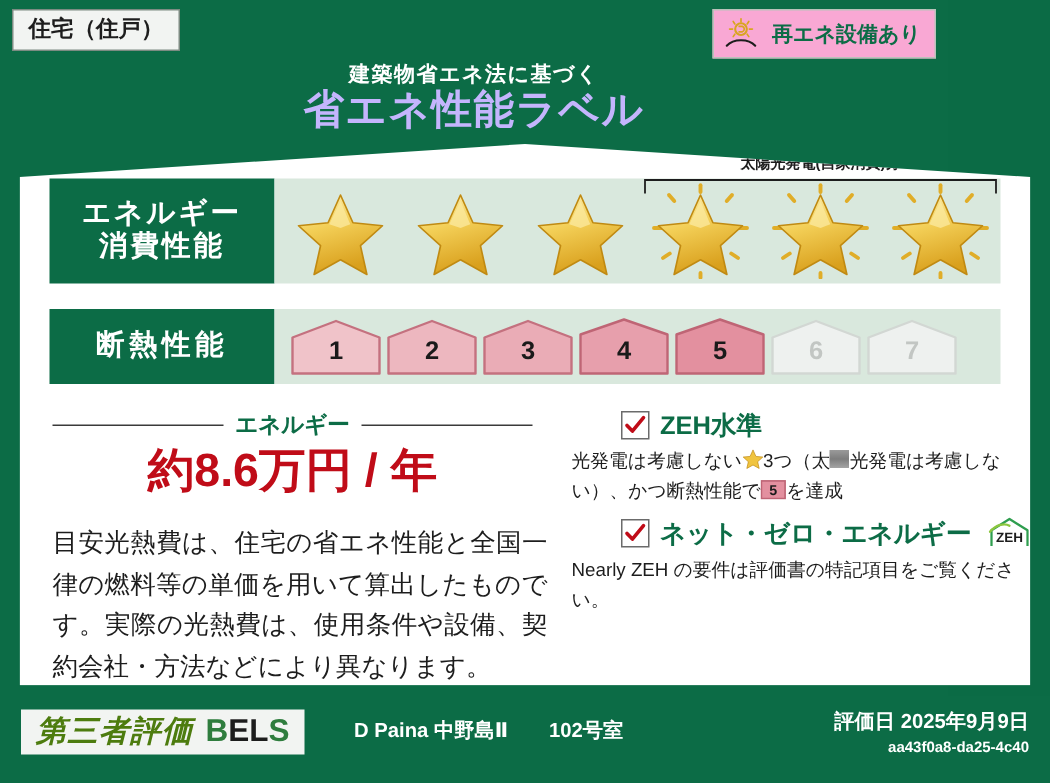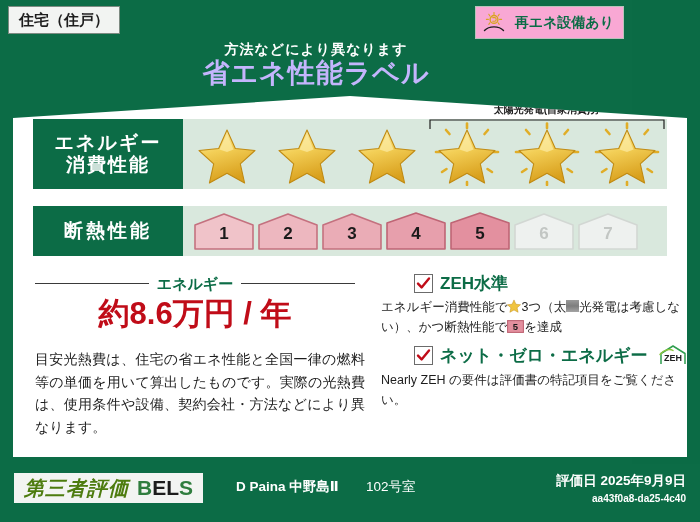--- a/index.html
+++ b/index.html
@@ -113,21 +113,21 @@
   .cost-head .t{
     font-size:15px;font-weight:bold;color:#0c6c46;white-space:nowrap;line-height:1;
   }
   .cost-value{
     position:absolute;left:22px;top:200px;width:320px;text-align:center;
     font-size:31px;font-weight:bold;color:#c00c18;line-height:1.15;
     letter-spacing:0px;
   }
   .cost-note{
     position:absolute;left:22px;top:252px;width:330px;
-    font-size:14px;color:#1d1d1d;line-height:1.62;
+    font-size:17px;color:#1d1d1d;line-height:1.62;
     text-align:justify;
   }
   
   .crit{position:absolute;width:300px;}
   #crit-zeh{left:368px;top:178px;}
   #crit-nze{left:368px;top:248px;}
   .crit-head{display:flex;align-items:center;gap:7px;margin-bottom:4px;padding-left:33px;}
   .chk{
     width:17px;height:17px;flex:0 0 17px;
     border:1px solid #6b6b6b;background:#ffffff;position:relative;
@@ -168,21 +168,21 @@
   .bels-box .bels .b1{color:#2f7d3e;}
   .bels-box .bels .b2{color:#1d1d1d;}
   .bels-box .bels .b3{color:#1d1d1d;}
   .bels-box .bels .b4{color:#2f7d3e;}
   .prop{
     position:absolute;left:236px;top:16px;
     font-size:13.5px;font-weight:bold;color:#ffffff;line-height:1;white-space:nowrap;
   }
   .room{
     position:absolute;left:366px;top:16px;
-    font-size:13.5px;font-weight:normal;color:#ffffff;line-height:1;white-space:nowrap;
+    font-size:13.5px;font-weight:bold;color:#ffffff;line-height:1;white-space:nowrap;
   }
   .eval-date{
     position:absolute;right:14px;top:10px;text-align:right;
     font-size:13.5px;font-weight:bold;color:#ffffff;line-height:1.1;white-space:nowrap;
   }
   .eval-id{
     position:absolute;right:14px;top:29px;text-align:right;
     font-size:10px;font-weight:bold;color:#ffffff;line-height:1.1;
     font-family:"Liberation Sans","DejaVu Sans",sans-serif;
   }
@@ -208,21 +208,21 @@
         </g>
         <circle cx="11" cy="8.4" r="3.9" fill="none" stroke="#d9a520" stroke-width="1.4"></circle>
         <path d="M9.3 6.6 h2.6 a1.9 1.9 0 0 1 0 3.6 h-2.6" fill="none" stroke="#d9a520" stroke-width="1.1"></path>
         <path d="M1.5 19.5 C6 14.6 16 14.6 20.5 19.5" fill="none" stroke="#1d1d1d" stroke-width="1.4" stroke-linecap="round"></path>
       </svg>
     </span>
     <span class="txt">再エネ設備あり</span>
   </div>
 
   <div class="title-wrap">
-    <p class="title-sub">方法などにより異なります</p>
+    <p class="title-sub">建築物省エネ法に基づく</p>
     <p class="title-main">省エネ性能ラベル</p>
   </div>
 
   <div class="house">
     <div class="house-inner">
 
       <div class="perf-row" id="row-energy">
         <div class="perf-label">
           <span>エネルギー</span>
           <span>消費性能</span>
@@ -390,21 +390,21 @@
 
       <div class="crit" id="crit-zeh">
         <div class="crit-head">
           <span class="chk">
             <svg viewBox="0 0 15 15">
               <path d="M2,7.6 L5.6,11.4 L13,2.4" fill="none" stroke="#c00c18" stroke-width="2.4" stroke-linecap="round" stroke-linejoin="round"></path>
             </svg>
           </span>
           <span class="crit-title">ZEH水準</span>
         </div>
-        <div class="crit-body"><span>エネルギー消費性能で</span><svg class="inline-star" viewBox="0 0 60 56">
+        <div class="crit-body"><span>光発電は考慮しない</span><svg class="inline-star" viewBox="0 0 60 56">
               <polygon points="30,2 38.3,20.5 58,22.5 43.3,35.8 47.6,55 30,45.2 12.4,55 16.7,35.8 2,22.5 21.7,20.5" fill="#f0c43f" stroke="#c08a12" stroke-width="2" stroke-linejoin="round"></polygon>
             </svg><span>3つ（太</span><span class="redact"></span><span>光発電は考慮しない）、かつ断熱性能で</span><svg class="inline-5" viewBox="0 0 17 13">
               <rect x="0.6" y="0.6" width="15.8" height="11.8" fill="#e3909f" stroke="#bf6575" stroke-width="1.1"></rect>
               <text x="8.5" y="10" text-anchor="middle" font-family="Liberation Sans, sans-serif" font-size="9.5" font-weight="bold" fill="#1a1a1a">5</text>
             </svg><span>を達成</span></div>
       </div>
 
       <div class="crit" id="crit-nze">
         <div class="crit-head">
           <span class="chk">

